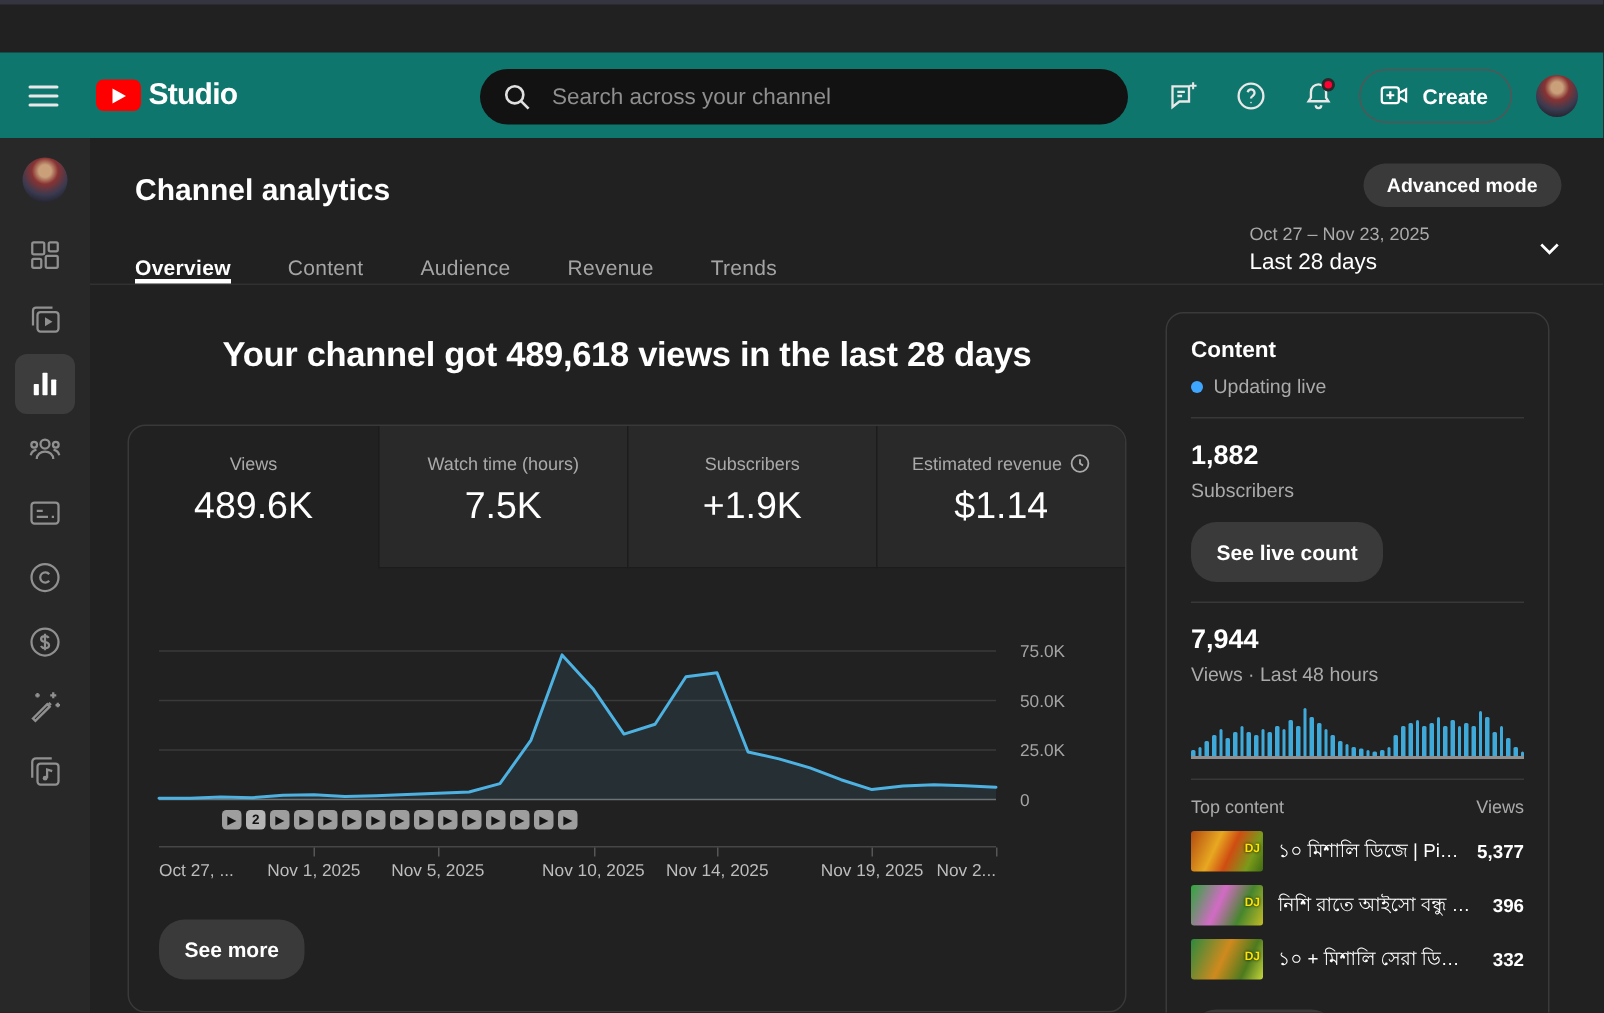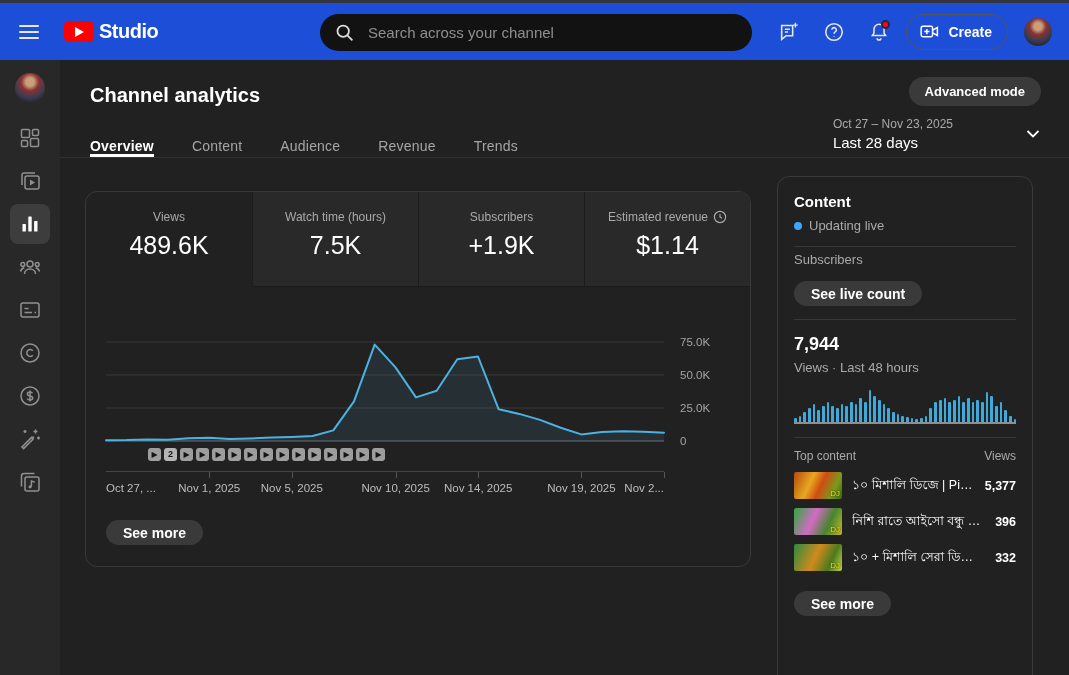--- a/index.html
+++ b/index.html
@@ -6,22 +6,22 @@
   html,body { margin:0; padding:0; }
   body {
     width:1069px; height:675px; overflow:hidden;
     background:#212121; color:#fff;
     font-family:"Liberation Sans", sans-serif;
     position:relative;
   }
   
   .top-strip { height:3px; background:#34353f; }
   .topbar {
-    height:57px; background:#1d4ed8; display:flex; align-items:center;
-    padding:0 17px 0 19px; position:relative;
+    height:57px; background:#0f766e; display:flex; align-items:center;
+    padding:0 17px 0 19px; position:relative;margin-top:32px;
   }
   .hamburger { width:20px; height:14px; display:flex; flex-direction:column; justify-content:space-between; cursor:pointer; background:none; border:none; padding:0; }
   .hamburger span { display:block; height:2px; background:#e8e8e8; border-radius:1px; }
   .logo { display:flex; align-items:center; gap:5px; margin-left:25px; }
   .logo-badge { width:30px; height:21px; background:#f00; border-radius:5px; position:relative; }
   .logo-badge::after { content:""; position:absolute; left:11px; top:5.5px; border-left:9px solid #fff; border-top:5px solid transparent; border-bottom:5px solid transparent; }
   .logo-text { font-size:20px; font-weight:bold; letter-spacing:-0.5px; color:#fff; }
   .searchbar {
     position:absolute; left:320px; top:11px; width:432px; height:37px;
     background:#121212; border-radius:19px; display:flex; align-items:center;
@@ -98,21 +98,21 @@
     display:flex; align-items:center; justify-content:center;
     font-size:8px; color:#141414; line-height:1;
   }
   .marker.count { background:#b5b5b5; font-size:9px; font-weight:bold; }
   .axis { position:relative; margin:10px 0 0 20px; width:558px; border-top:1px solid #464646; height:36px; }
   .axis .tick { position:absolute; top:0; width:1px; height:6px; background:#565656; }
   .axis .xlabel { position:absolute; top:10px; font-size:11.5px; color:#bdbdbd; transform:translateX(-50%); white-space:nowrap; }
   .axis .xlabel.first { left:0 !important; transform:none; }
   .axis .xlabel.last { right:0; left:auto !important; transform:none; }
   .pill-btn {
-    background:#3a3a3a; color:#fff; border:none; border-radius:17px; height:25px;
+    background:#3a3a3a; color:#fff; border:none; border-radius:17px; height:40px;
     padding:0 17px; font-size:14px; font-weight:bold; cursor:pointer; font-family:"Liberation Sans", sans-serif;
   }
   .card-see-more { margin:13px 0 21px 20px; }
   
   .realtime-card {
     width:256px; margin-left:26px; margin-top:18px; border:1px solid #3a3a3a; border-radius:12px;
     background:#212121; padding:16px; height:640px; flex:none;
   }
   .rt-title { font-size:15px; font-weight:bold; }
   .rt-status { display:flex; align-items:center; gap:7px; font-size:13px; color:#aaa; margin-top:8px; }
@@ -120,21 +120,21 @@
   .rt-divider { height:1px; background:#383838; margin-top:13px; }
   .rt-big { font-size:18px; font-weight:bold; margin-top:14px; }
   .rt-sub { font-size:13px; color:#aaa; margin-top:5px; }
   .rt-btn { margin-top:14px; }
   .rt-bars { margin-top:15px; height:34px; display:flex; align-items:flex-end; gap:2px; border-bottom:2px solid #8f8f8f; padding-bottom:0; cursor:pointer; }
   .rt-bar { flex:1; background:#3fa9d9; border-radius:1px 1px 0 0; min-height:1px; }
   .rt-now { text-align:right; font-size:12px; color:#aaa; margin-top:6px; }
   .tc-header { display:flex; justify-content:space-between; font-size:12px; color:#aaa; margin-top:11px; }
   .tc-row { display:flex; align-items:center; gap:10px; margin-top:9px; cursor:pointer; }
   .thumb { width:48px; height:27px; border-radius:2px; position:relative; flex:none; overflow:hidden; }
-  .thumb .dj { position:absolute; right:2px; bottom:1px; font-size:8px; font-weight:normal; color:#ffe400; text-shadow:0 0 2px #000; }
+  .thumb .dj { position:absolute; right:2px; bottom:11px; font-size:8px; font-weight:bold; color:#ffe400; text-shadow:0 0 2px #000; }
   .thumb-0 { background:linear-gradient(115deg,#b34a10 0%,#e8a821 35%,#cf4d12 55%,#7a9a1a 80%,#3e6b12 100%); }
   .thumb-1 { background:linear-gradient(115deg,#2da83a 0%,#d26bc4 40%,#46862d 70%,#c2bb26 100%); }
   .thumb-2 { background:linear-gradient(115deg,#2d8a3e 0%,#cf8a1e 45%,#4d7a1e 75%,#c5d53a 100%); }
   .tc-title { flex:1; font-size:12.5px; color:#fff; white-space:nowrap; overflow:hidden; text-overflow:ellipsis; }
   .tc-views { font-size:12.5px; font-weight:bold; color:#fff; }
   .rt-see-more { margin-top:20px; }
 </style>
 </head>
 <body>
 
@@ -280,20 +280,21 @@
         <div class="tab active">Overview</div>
         <div class="tab">Content</div>
         <div class="tab">Audience</div>
         <div class="tab">Revenue</div>
         <div class="tab">Trends</div>
       </div>
     <div class="header-divider"></div>
 
     <div class="content-body">
       <div class="main-col">
+        <div class="headline">Your channel got 489,618 views in the last 28 days</div>
 
         <div class="analytics-card">
           <div class="metric-strip" id="metric-strip">
               <div class="metric-cell selected">
                 <div class="metric-label">
                   <span>Views</span>
                 </div>
                 <div class="metric-value">489.6K</div>
               </div>
               <div class="metric-cell">
@@ -369,20 +370,21 @@
         </div>
       </div>
 
       <aside class="realtime-card">
         <div class="rt-title">Content</div>
         <div class="rt-status">
           <span class="live-dot"></span>
           <span>Updating live</span>
         </div>
         <div class="rt-divider"></div>
+        <div class="rt-big">1,882</div>
         <div class="rt-sub">Subscribers</div>
         <button class="pill-btn rt-btn">See live count</button>
         <div class="rt-divider"></div>
         <div class="rt-big">7,944</div>
         <div class="rt-sub">Views · Last 48 hours</div>
         <div class="rt-bars" id="rt-bars">
             <div class="rt-bar" style="height: 4px; background: rgb(63, 169, 217);"></div>
             <div class="rt-bar" style="height: 6px; background: rgb(63, 169, 217);"></div>
             <div class="rt-bar" style="height: 10px; background: rgb(63, 169, 217);"></div>
             <div class="rt-bar" style="height: 14px; background: rgb(63, 169, 217);"></div>

